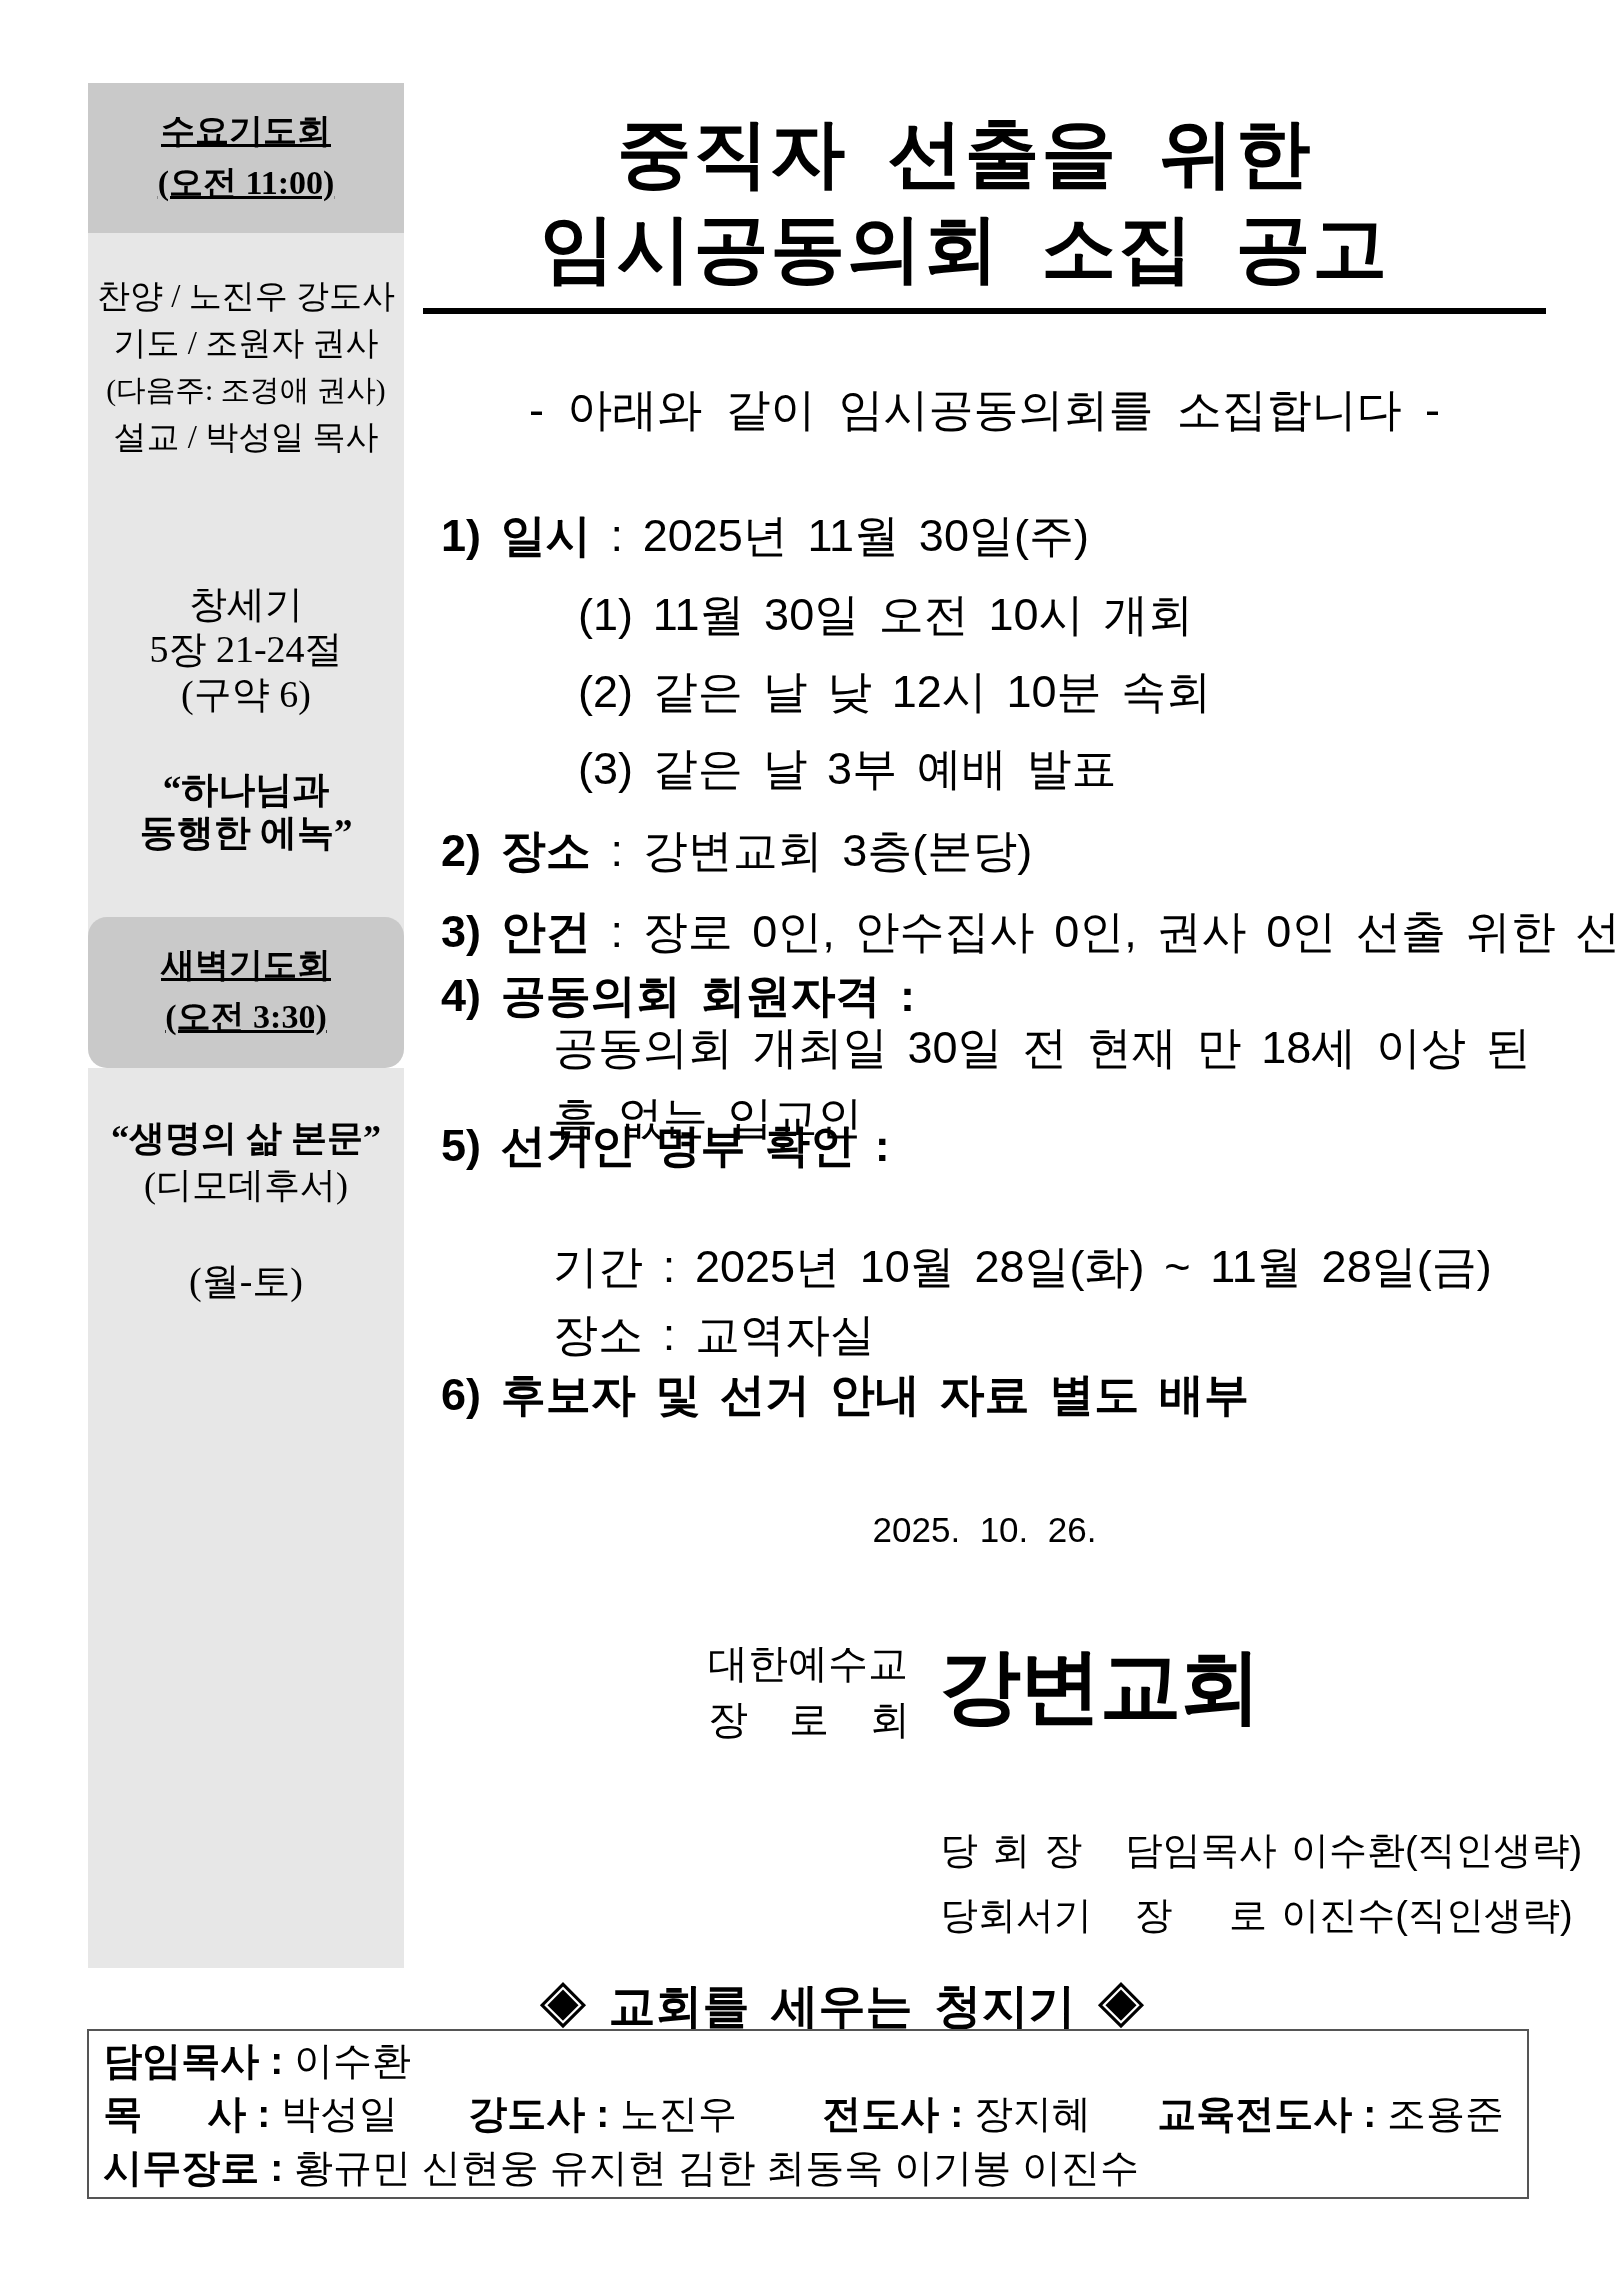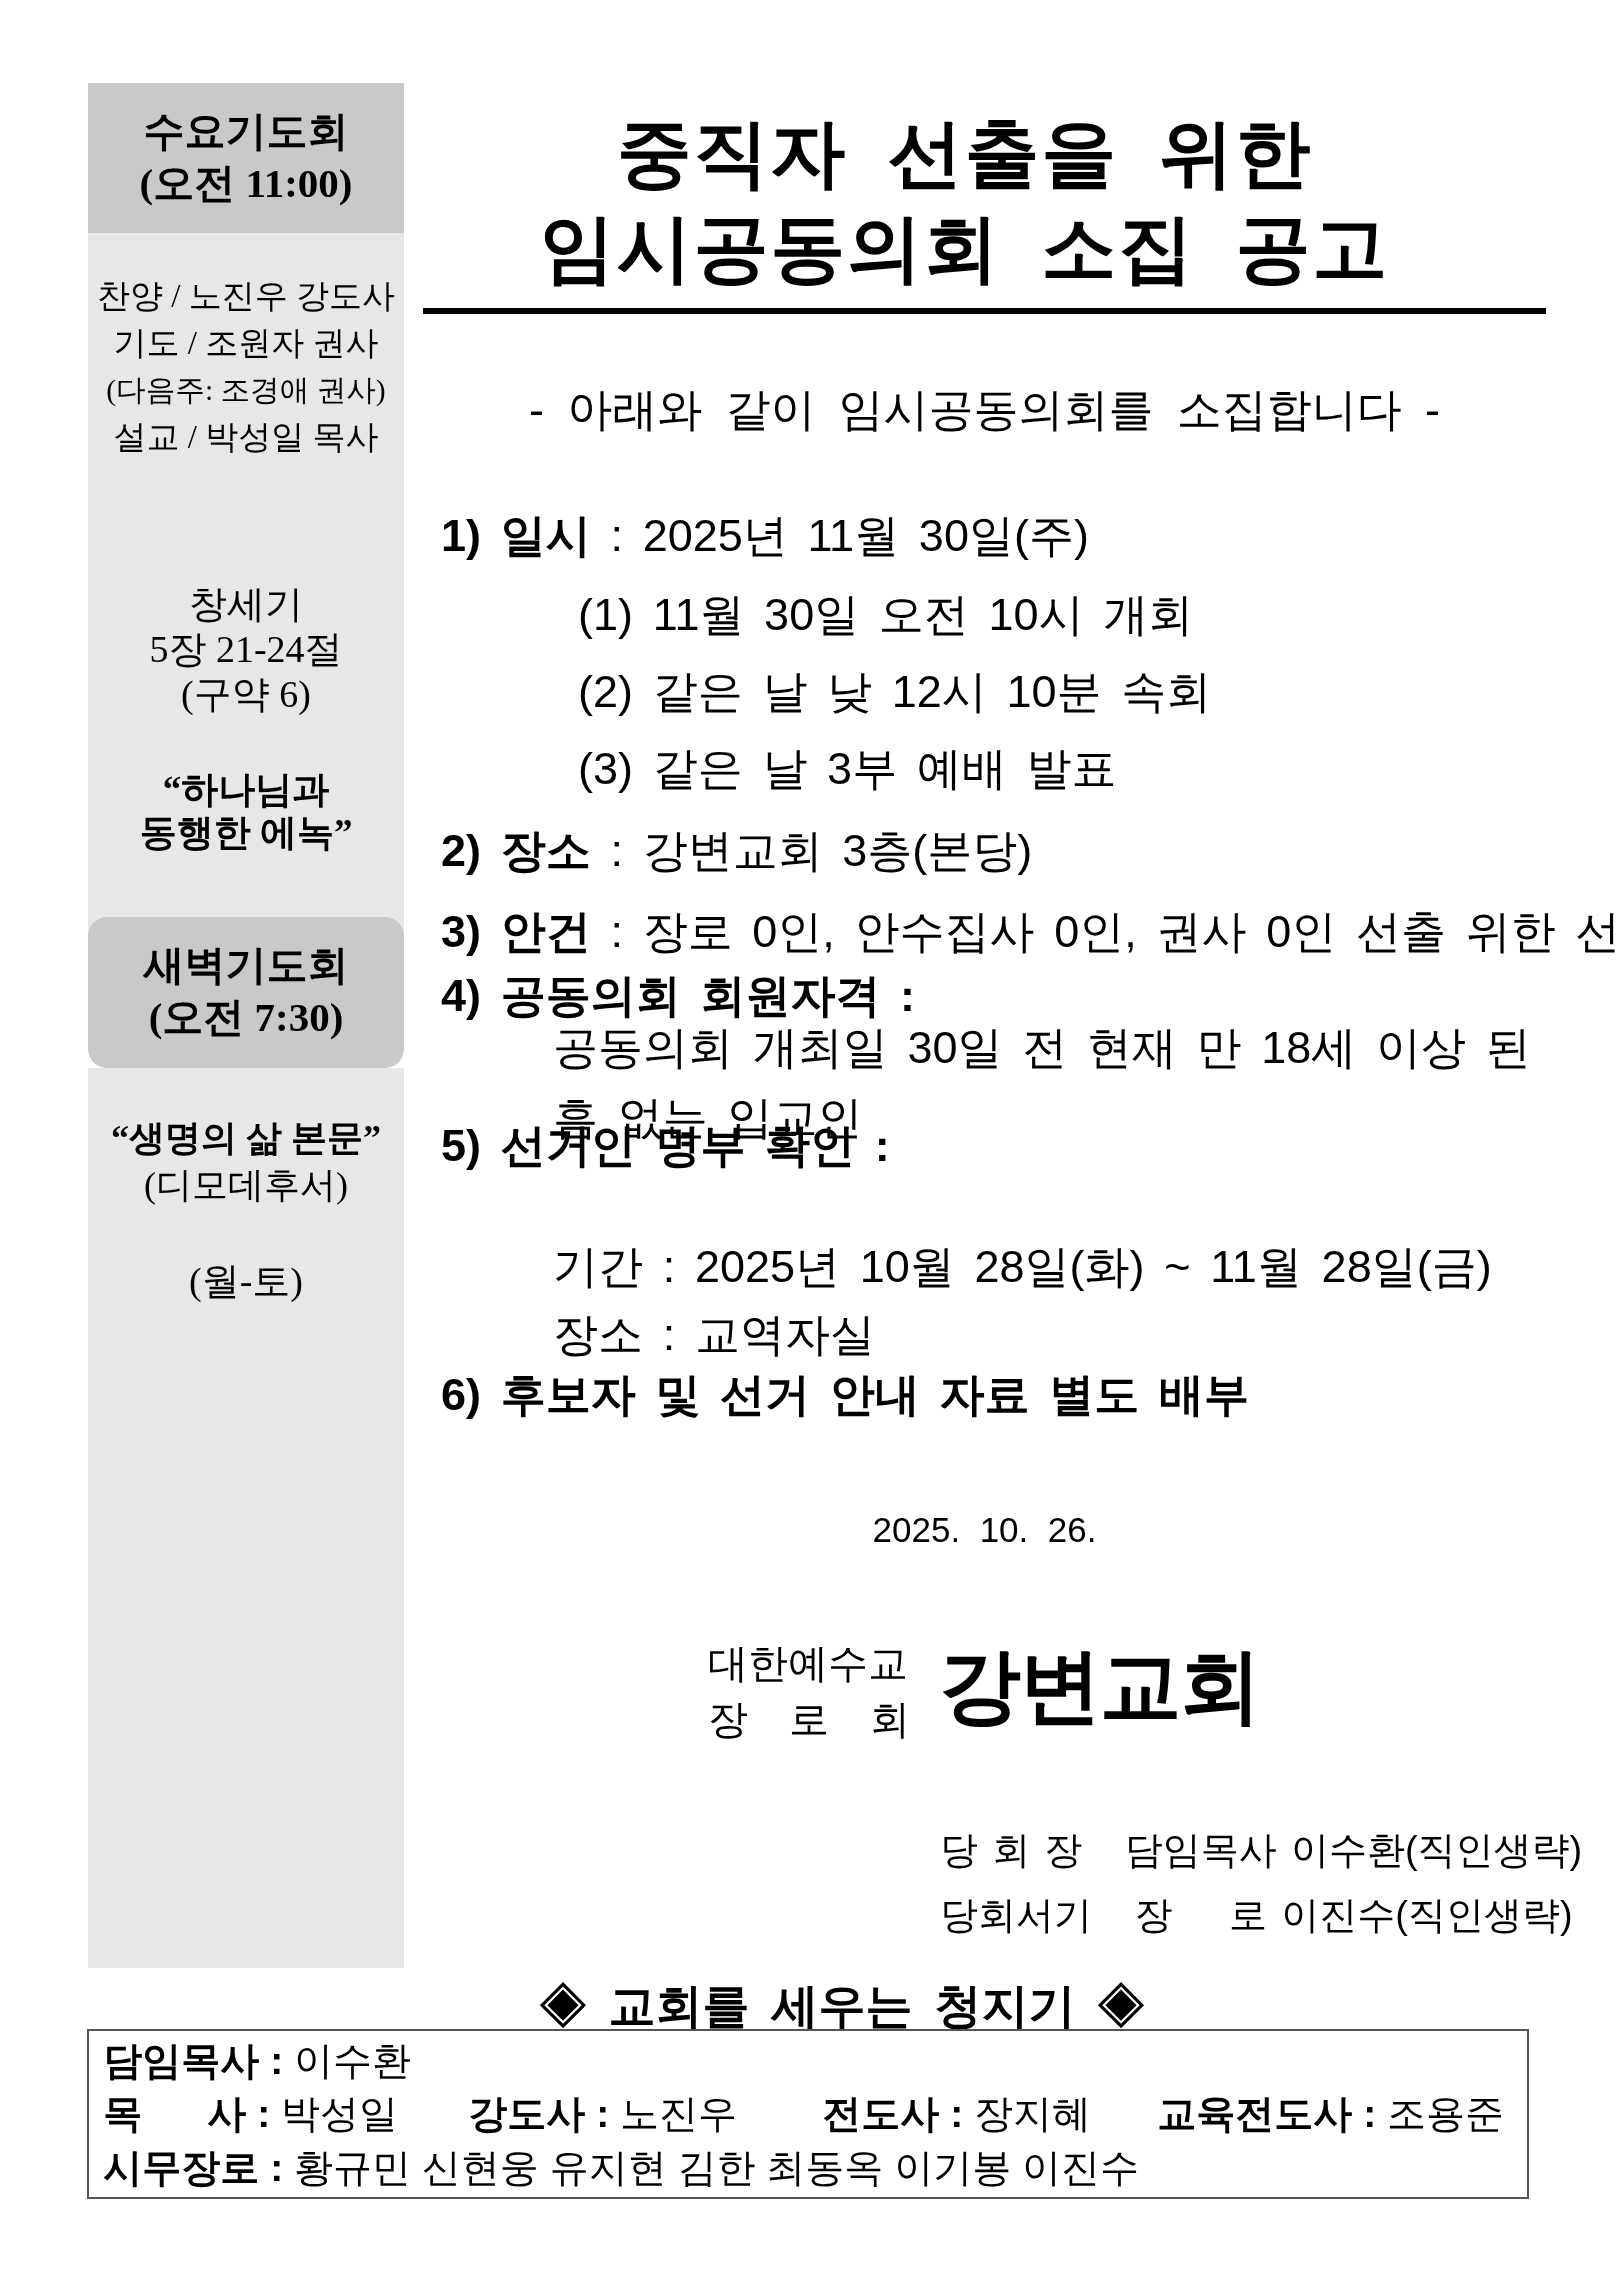--- a/index.html
+++ b/index.html
@@ -1,21 +1,21 @@
 <!DOCTYPE html>
 <html style="font-size:14.3px"><head>
 <meta charset="utf-8">
 <style>
   html,body{margin:0;padding:0;background:#ffffff;}
   .page{position:relative;width:1618px;height:2293px;background:#ffffff;overflow:hidden;
         font-family:"Liberation Sans",sans-serif;color:#000;}
   
   .sidebar{position:absolute;left:88px;top:83px;width:316px;height:1885px;}
   .sb-box{position:absolute;left:0;width:316px;font-family:"Liberation Serif",serif;text-align:center;}
-  .sb-hdr{background:#c9c9c9;font-weight:bold;font-size:41px;line-height:52px;}
+  .sb-hdr{background:#c9c9c9;font-weight:bold;font-size:34px;line-height:52px;text-decoration:underline;}
   .sb-hdr .pad{padding-top:21.5px;}
   .sb-body{background:#e7e7e7;}
   .sb-roles{position:absolute;left:0;top:190px;width:316px;text-align:center;
             font-family:"Liberation Serif",serif;font-size:33px;line-height:47px;}
   .sb-roles .small{font-size:29.6px;}
   .sb-scripture{position:absolute;left:0;top:499px;width:316px;text-align:center;
                 font-family:"Liberation Serif",serif;font-size:38px;line-height:45px;}
   .sb-quote{position:absolute;left:0;top:685px;width:316px;text-align:center;
             font-family:"Liberation Serif",serif;font-weight:bold;font-size:37px;line-height:43px;}
   .sb-book{position:absolute;left:0;top:1032px;width:316px;text-align:center;
@@ -74,21 +74,21 @@
       <div>(구약 6)</div>
     </div>
     <div class="sb-quote">
       <div>“하나님과</div>
       <div>동행한 에녹”</div>
     </div>
 
     <div class="sb-box sb-body" style="top:985px;height:900px;"></div>
     <div class="sb-box sb-hdr" style="top:834px;height:151px;border-radius:19px;">
       <div class="pad">새벽기도회</div>
-      <div>(오전 7:30)</div>
+      <div>(오전 3:30)</div>
     </div>
     <div class="sb-book">
       <div class="b1">“생명의 삶 본문”</div>
       <div>(디모데후서)</div>
     </div>
     <div class="sb-days">(월-토)</div>
   </aside>
 
   <div class="m-title">
     <div>중직자 선출을 위한</div>

